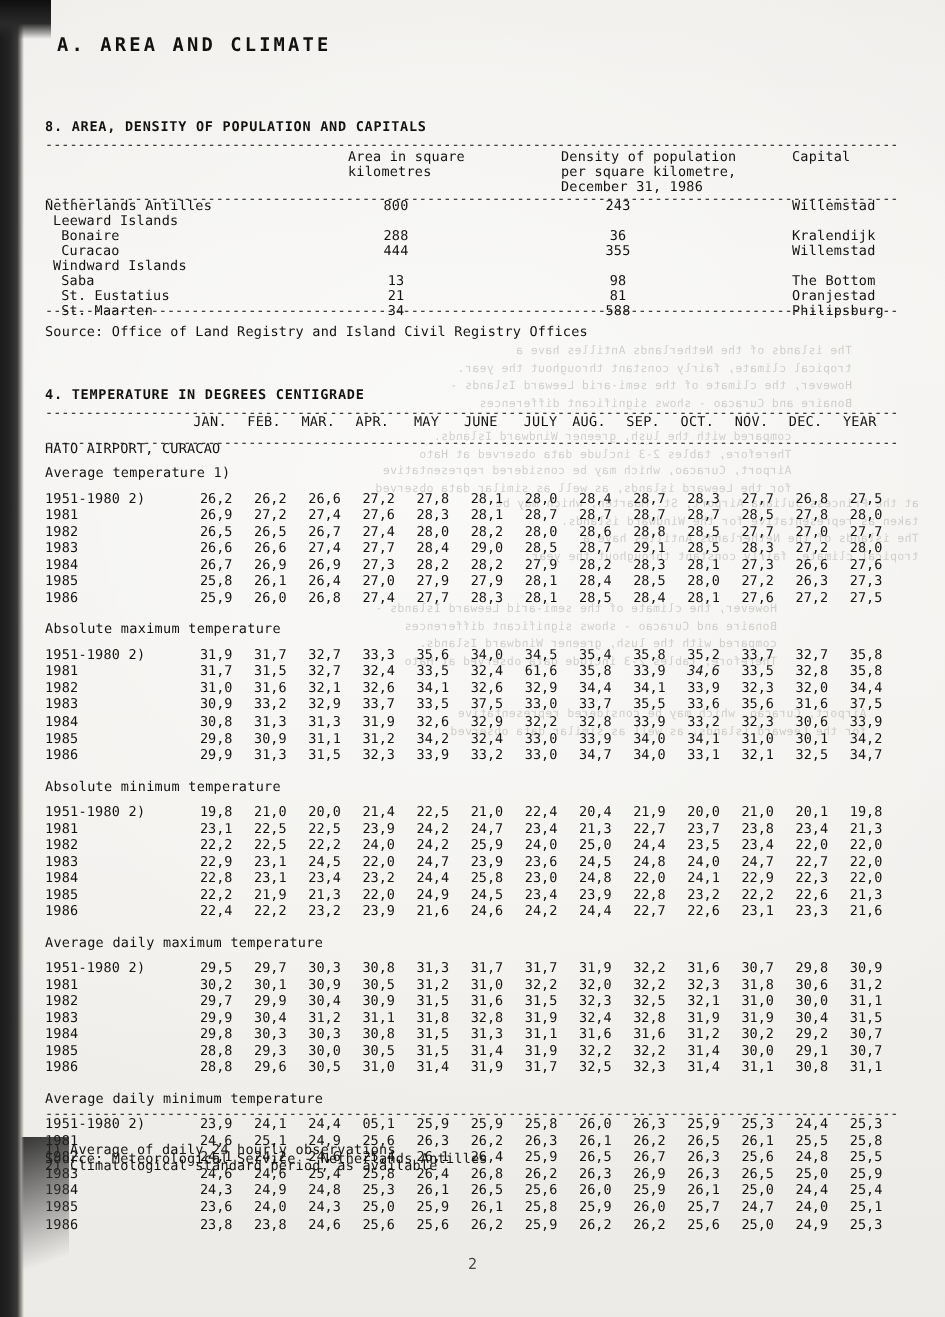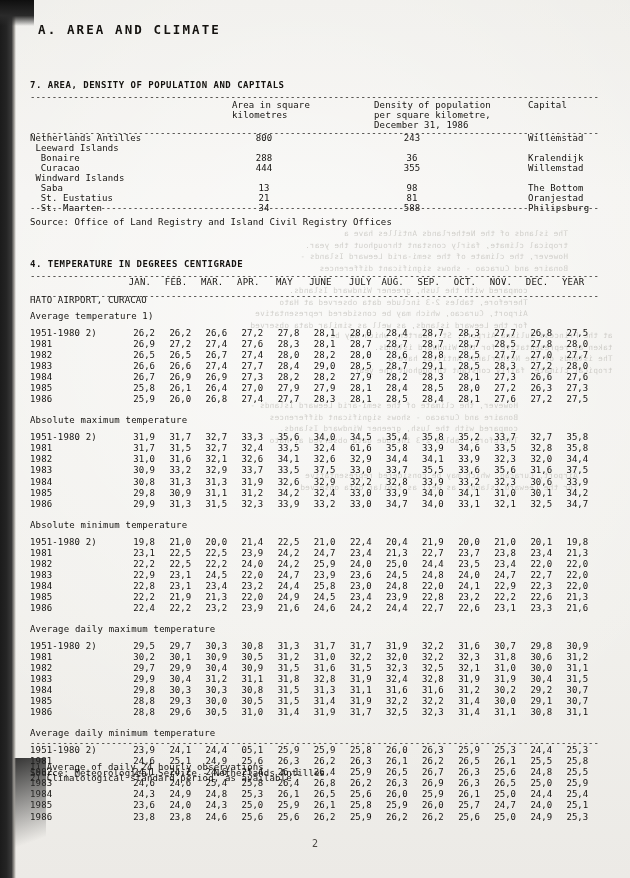--- a/index.html
+++ b/index.html
@@ -183,21 +183,21 @@
     </div>
 
   <div id="scan-edge"></div>
   <div id="scan-edge-top"></div>
   <div id="scan-edge-bottom"></div>
 
   <div id="content">
 
     <div class="title">A. AREA AND CLIMATE</div>
 
-    <div class="ln sect-title" style="left:30px; top:80px;">7. AREA, DENSITY OF POPULATION AND CAPITALS</div>
+    <div class="ln sect-title" style="left:30px; top:80px;">8. AREA, DENSITY OF POPULATION AND CAPITALS</div>
 
     <div class="rule" id="t1-rule-top" style="left:30px; top:92px;  width:568px;">---------------------------------------------------------------------------------------------------------</div>
 
     <div class="ln t1-h-area" style="top:100px;">Area in square</div>
     <div class="ln t1-h-area" style="top:110px;">kilometres</div>
 
     <div class="ln t1-h-dens" style="top:100px;">Density of population</div>
     <div class="ln t1-h-dens" style="top:110px;">per square kilometre,</div>
     <div class="ln t1-h-dens" style="top:120px;">December 31, 1986</div>
 
@@ -380,21 +380,21 @@
         <div class="ln t2-rowlabel" style="top: 443.35px;">1981</div>
         <div class="t2-cell" style="left: 125px; top: 443.35px;">31,7</div>
         <div class="t2-cell" style="left: 161.1px; top: 443.35px;">31,5</div>
         <div class="t2-cell" style="left: 197.2px; top: 443.35px;">32,7</div>
         <div class="t2-cell" style="left: 233.3px; top: 443.35px;">32,4</div>
         <div class="t2-cell" style="left: 269.4px; top: 443.35px;">33,5</div>
         <div class="t2-cell" style="left: 305.5px; top: 443.35px;">32,4</div>
         <div class="t2-cell" style="left: 341.6px; top: 443.35px;">61,6</div>
         <div class="t2-cell" style="left: 377.7px; top: 443.35px;">35,8</div>
         <div class="t2-cell" style="left: 413.8px; top: 443.35px;">33,9</div>
-        <div class="t2-cell" style="left: 449.9px; top: 443.35px;">34,6</div>
+        <div class="t2-cell" style="left: 449.9px; top: 443.35px; font-style: italic;">34,6</div>
         <div class="t2-cell" style="left: 486px; top: 443.35px;">33,5</div>
         <div class="t2-cell" style="left: 522.1px; top: 443.35px;">32,8</div>
         <div class="t2-cell" style="left: 558.2px; top: 443.35px;">35,8</div>
         <div class="ln t2-rowlabel" style="top: 454.4px;">1982</div>
         <div class="t2-cell" style="left: 125px; top: 454.4px;">31,0</div>
         <div class="t2-cell" style="left: 161.1px; top: 454.4px;">31,6</div>
         <div class="t2-cell" style="left: 197.2px; top: 454.4px;">32,1</div>
         <div class="t2-cell" style="left: 233.3px; top: 454.4px;">32,6</div>
         <div class="t2-cell" style="left: 269.4px; top: 454.4px;">34,1</div>
         <div class="t2-cell" style="left: 305.5px; top: 454.4px;">32,6</div>

